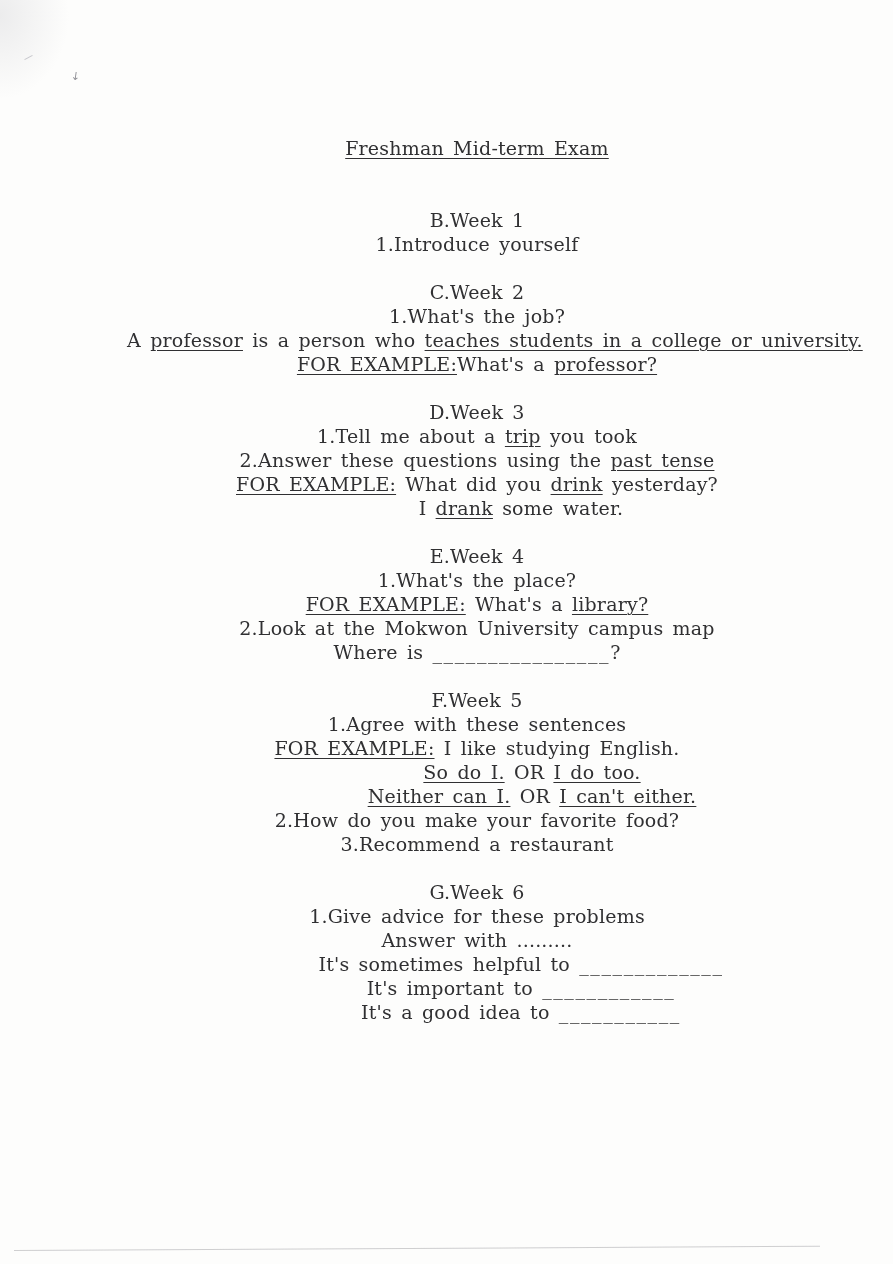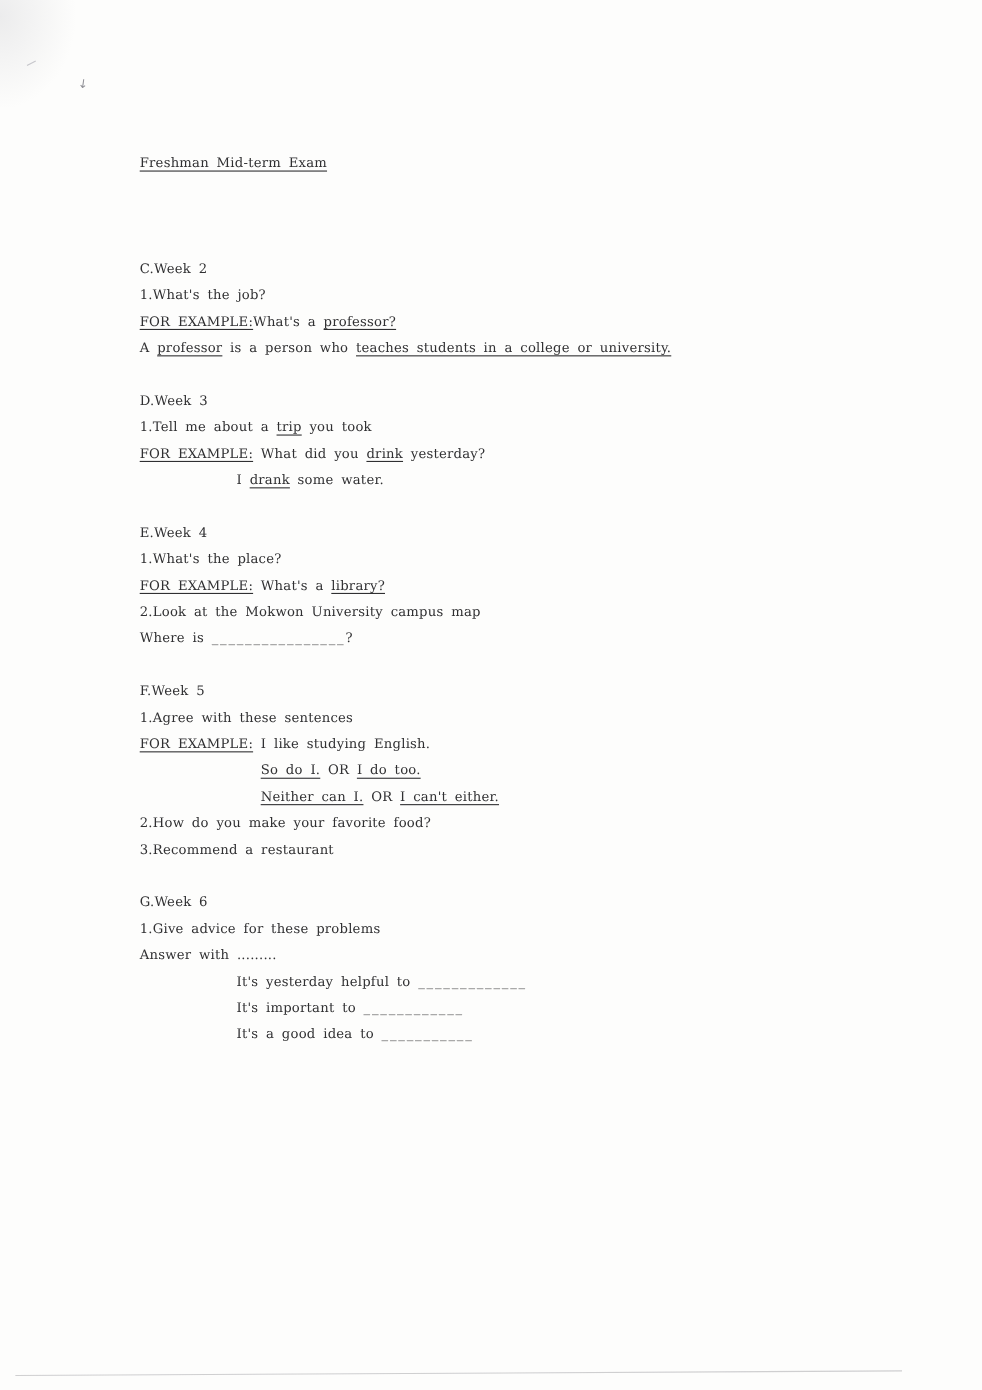--- a/index.html
+++ b/index.html
@@ -15,24 +15,25 @@
   .corner-shade {
     position: absolute; left: 0; top: 0; width: 70px; height: 100px;
     background: radial-gradient(ellipse at 0% 15%, rgba(175,175,182,0.22), transparent 70%);
     pointer-events: none;
   }
   .content {
     position: absolute; left: 127px; top: 136px; width: 700px;
   }
   .line {
     height: 24px; line-height: 24px;
-    font-size: 12px;
+    font-size: 19px;
     white-space: pre;
     word-spacing: 3px;
     letter-spacing: 0.2px;
+    text-align: center;
   }
   .title-line {
     text-decoration: underline;
     text-underline-offset: 3px;
     text-decoration-thickness: 1px;
   }
   .ind0 { padding-left: 0; }
   .ind1 { padding-left: 88px; }
   .ind2 { padding-left: 110px; }
   span.u {
@@ -65,48 +66,51 @@
 <div class="page">
   <div class="corner-shade"></div>
   <div class="artifact-mark-1"></div>
   <div class="artifact-mark-2">↓</div>
 
   <div class="content">
     <div class="line title-line">Freshman Mid-term Exam</div>
     <div id="doc-lines">
         <div class="line ind0">&nbsp;</div>
         <div class="line ind0">&nbsp;</div>
+        <div class="line ind0"><span>B.Week 1</span></div>
+        <div class="line ind0"><span>1.Introduce yourself</span></div>
         <div class="line ind0">&nbsp;</div>
         <div class="line ind0"><span>C.Week 2</span></div>
         <div class="line ind0"><span>1.What's the job?</span></div>
+        <div class="line ind0"><span>A </span><span class="u">professor</span><span> is a person who </span><span class="u">teaches students in a college or university.</span></div>
         <div class="line ind0"><span class="u">FOR EXAMPLE:</span><span>What's a </span><span class="u">professor?</span></div>
-        <div class="line ind0"><span>A </span><span class="u">professor</span><span> is a person who </span><span class="u">teaches students in a college or university.</span></div>
         <div class="line ind0">&nbsp;</div>
         <div class="line ind0"><span>D.Week 3</span></div>
         <div class="line ind0"><span>1.Tell me about a </span><span class="u">trip</span><span> you took</span></div>
+        <div class="line ind0"><span>2.Answer these questions using the </span><span class="u">past tense</span></div>
         <div class="line ind0"><span class="u">FOR EXAMPLE:</span><span> What did you </span><span class="u">drink</span><span> yesterday?</span></div>
         <div class="line ind1"><span>I </span><span class="u">drank</span><span> some water.</span></div>
         <div class="line ind0">&nbsp;</div>
         <div class="line ind0"><span>E.Week 4</span></div>
         <div class="line ind0"><span>1.What's the place?</span></div>
         <div class="line ind0"><span class="u">FOR EXAMPLE:</span><span> What's a </span><span class="u">library?</span></div>
         <div class="line ind0"><span>2.Look at the Mokwon University campus map</span></div>
         <div class="line ind0"><span>Where is </span><span class="blank">________________</span><span>?</span></div>
         <div class="line ind0">&nbsp;</div>
         <div class="line ind0"><span>F.Week 5</span></div>
         <div class="line ind0"><span>1.Agree with these sentences</span></div>
         <div class="line ind0"><span class="u">FOR EXAMPLE:</span><span> I like studying English.</span></div>
         <div class="line ind2"><span class="u">So do I.</span><span> OR </span><span class="u">I do too.</span></div>
         <div class="line ind2"><span class="u">Neither can I.</span><span> OR </span><span class="u">I can't either.</span></div>
         <div class="line ind0"><span>2.How do you make your favorite food?</span></div>
         <div class="line ind0"><span>3.Recommend a restaurant</span></div>
         <div class="line ind0">&nbsp;</div>
         <div class="line ind0"><span>G.Week 6</span></div>
         <div class="line ind0"><span>1.Give advice for these problems</span></div>
         <div class="line ind0"><span>Answer with .........</span></div>
-        <div class="line ind1"><span>It's yesterday helpful to </span><span class="blank">_____________</span></div>
+        <div class="line ind1"><span>It's sometimes helpful to </span><span class="blank">_____________</span></div>
         <div class="line ind1"><span>It's important to </span><span class="blank">____________</span></div>
         <div class="line ind1"><span>It's a good idea to </span><span class="blank">___________</span></div>
       </div>
   </div>
 
   <div class="scan-bottom-line"></div>
 </div>
 
 </body></html>

